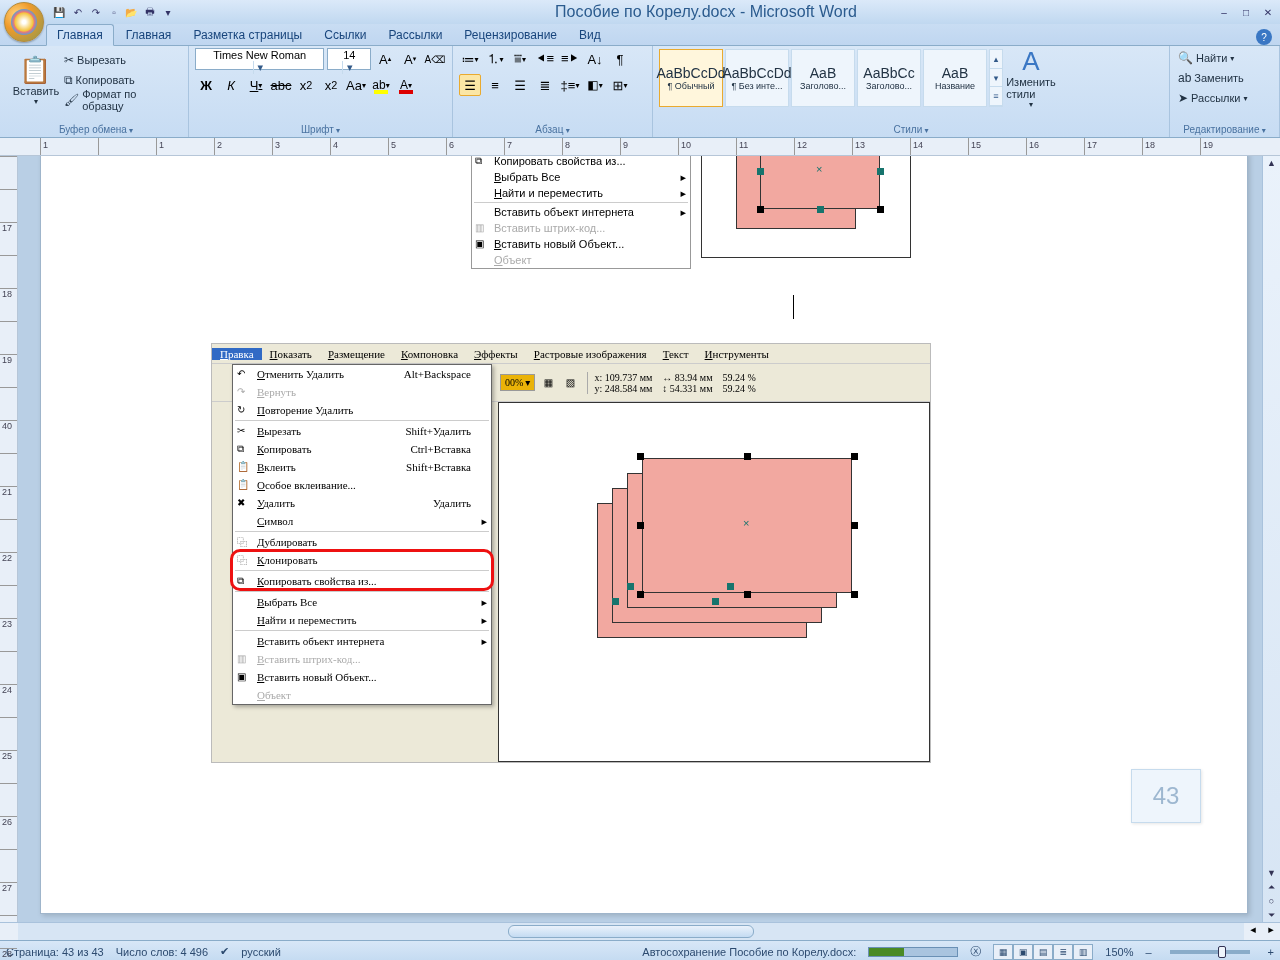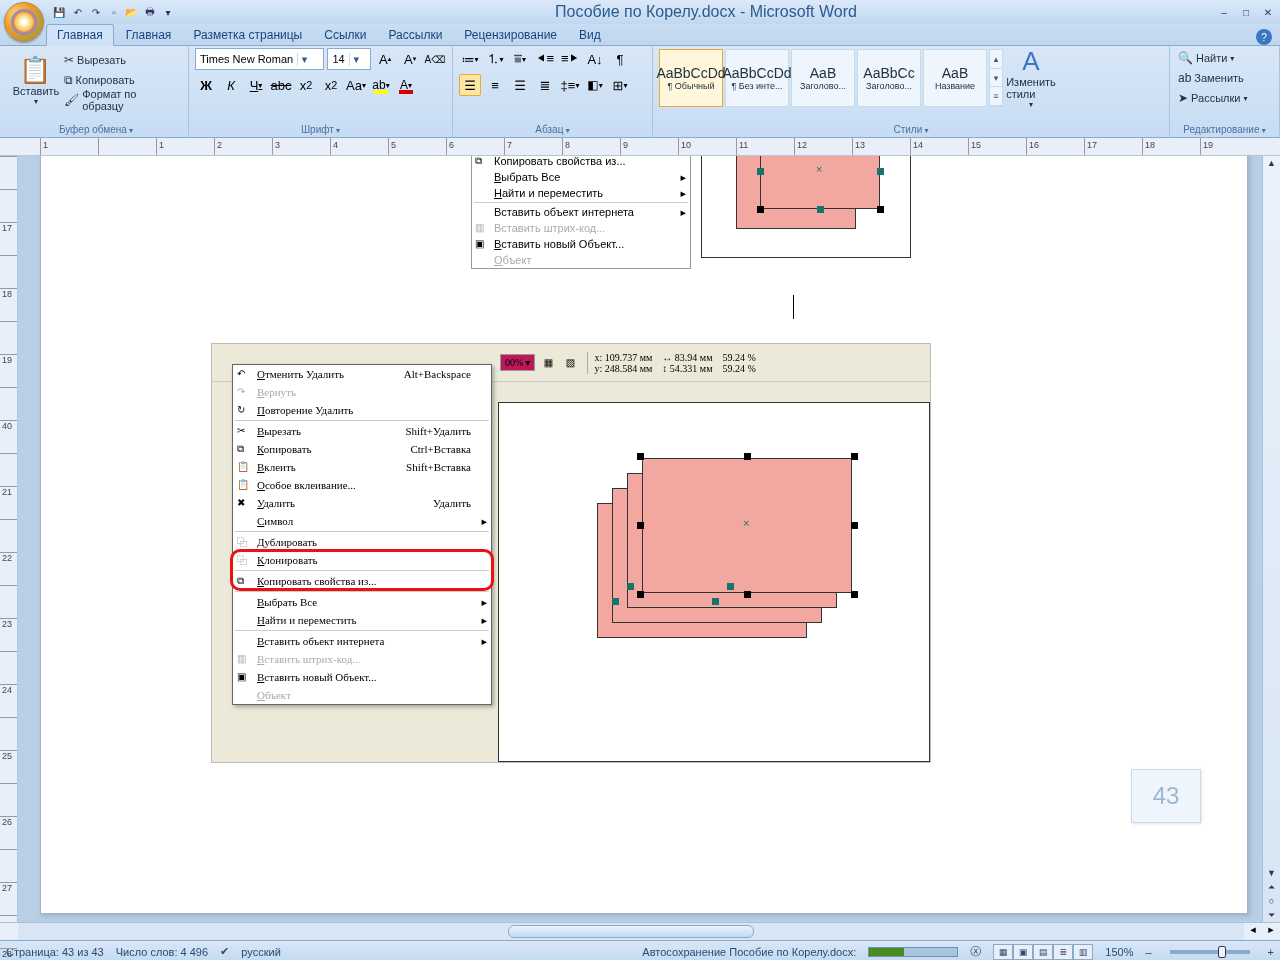--- a/index.html
+++ b/index.html
@@ -25,21 +25,21 @@
 .ribbon { height: 92px; background: linear-gradient(#d8e7f7,#c7dcf3); border-bottom:1px solid #8aacc9; display:flex; padding-left:4px;}
 .group { border-right:1px solid #a9c4df; padding: 2px 6px 0; display:flex; flex-direction:column; position:relative;}
 .group-title { position:absolute; bottom:2px; left:0; right:0; text-align:center; font-size:10px; color:#4972a0;}
 .group-title::after{content:" ▾"; font-size:8px;}
 .row { display:flex; align-items:center; gap:3px;}
 .btn-big { display:flex; flex-direction:column; align-items:center; justify-content:center; font-size:11px; color:#234; width:52px; height:66px; border-radius:3px;}
 .btn-big .ic{font-size:26px; line-height:26px; margin-bottom:2px;}
 .small-line { display:flex; align-items:center; gap:3px; font-size:11px; color:#234; height:20px; padding:0 2px;}
 .small-line .ic{font-size:12px;}
 
-.combo{display:flex;align-items:center;height:22px;background:#fff;border:1px solid #8aacc9;font-size:11px;}
+.combo{display:flex;align-items:center;height:22px;background:#fff;border:1px solid #8aacc9;font-size:11px;flex-direction:column;}
 .combo .v{padding:0 4px;}
 .combo .ar{width:14px;text-align:center;border-left:1px solid #c6dbed;color:#335a89;}
 .tgl{width:22px;height:22px;display:flex;align-items:center;justify-content:center;border:1px solid transparent;border-radius:2px;font-size:13px;}
 .tgl.bold{font-weight:bold;}
 .tgl.it{font-style:italic;}
 .tgl.und{text-decoration:underline;}
 .tgl.strike{text-decoration:line-through;}
 .colorbox{width:22px;height:22px;position:relative;display:flex;align-items:center;justify-content:center;font-size:12px;}
 .colorbar{position:absolute;left:4px;right:4px;bottom:2px;height:4px;}
 
@@ -96,21 +96,21 @@
 
 .para{position:absolute;left:170px;top:140px;font:21px "Times New Roman",serif;color:#000;}
 
 
 .emb2{position:absolute;left:170px;top:190px;width:720px;height:420px;background:#ece9d8;border:1px solid #bbb;}
 .e2-menubar{height:20px;background:#ece9d8;display:flex;align-items:center;font:11px Tahoma;gap:0;border-bottom:1px solid #ccc;}
 .e2-menubar .m{padding:0 8px;}
 .e2-menubar .m u{text-decoration:underline;}
 .e2-menubar .m.open{background:#316ac5;color:#fff;}
 .e2-tool{height:38px;background:#ece9d8;border-bottom:1px solid #ccc;display:flex;align-items:center;font:10px Tahoma;}
-.e2-tool .box{border:1px solid #999;background:#be185d;padding:2px 4px;margin:0 2px;display:flex;align-items:center;gap:2px;}
+.e2-tool .box{border:1px solid #999;background:#eab308;padding:2px 4px;margin:0 2px;display:flex;align-items:center;gap:2px;}
 .e2-dropdown{position:absolute;left:20px;top:20px;width:260px;background:#fff;border:1px solid #666;box-shadow:2px 2px 4px rgba(0,0,0,.3);font:11px Tahoma;z-index:3;}
 .e2-dropdown .mi{padding:3px 20px 3px 24px;position:relative;white-space:nowrap;display:flex;}
 .e2-dropdown .mi .sc{margin-left:auto;}
 .e2-dropdown .mi .ic{position:absolute;left:4px;font-size:10px;}
 .e2-dropdown .mi .arr{position:absolute;right:4px;}
 .e2-dropdown .mi.dis{color:#aaa;}
 .e2-dropdown .sep{height:1px;background:#ccc;margin:1px 2px;}
 .hl-box{position:absolute;left:18px;top:205px;width:264px;height:42px;border:3px solid #e11;border-radius:10px;z-index:4;pointer-events:none;}
 .e2-canvas{position:absolute;left:286px;top:58px;right:0;bottom:0;background:#fff;border:1px solid #333;}
 .e2-ruler{position:absolute;left:286px;top:40px;right:0;height:18px;background:#ece9d8;border:1px solid #aaa;font:9px Tahoma;color:#333;display:flex;}
@@ -375,20 +375,30 @@
           <div class="hnd teal" style="left:55px;top:50px;"></div>
           <div class="hnd teal" style="left:175px;top:50px;"></div>
           <div class="hnd teal" style="left:115px;top:88px;"></div>
           <div class="ctr" style="left:114px;top:45px;">×</div>
         </div>
       </div>
 
       <div style="position:absolute;left:752px;top:142px;width:1px;height:24px;background:#000;"></div>
 
       <div class="emb2">
+        <div class="e2-menubar" id="e2-menubar">
+            <div class="m open"><u>П</u>равка</div>
+            <div class="m"><u>П</u>оказать</div>
+            <div class="m"><u>Р</u>азмещение</div>
+            <div class="m"><u>К</u>омпоновка</div>
+            <div class="m"><u>Э</u>ффекты</div>
+            <div class="m"><u>Р</u>астровые изображения</div>
+            <div class="m"><u>Т</u>екст</div>
+            <div class="m"><u>И</u>нструменты</div>
+          </div>
         <div class="e2-tool">
           <div style="width:286px;"></div>
           <div class="box"><span>00%</span> ▾</div>
           <span style="width:22px;text-align:center;">▦</span>
           <span style="width:22px;text-align:center;">▧</span>
           <div style="margin-left:6px;border-left:1px solid #aaa;padding-left:6px;">
             x: <span>109.737 мм</span><br>
             y: <span>248.584 мм</span>
           </div>
           <div style="margin-left:10px;">

